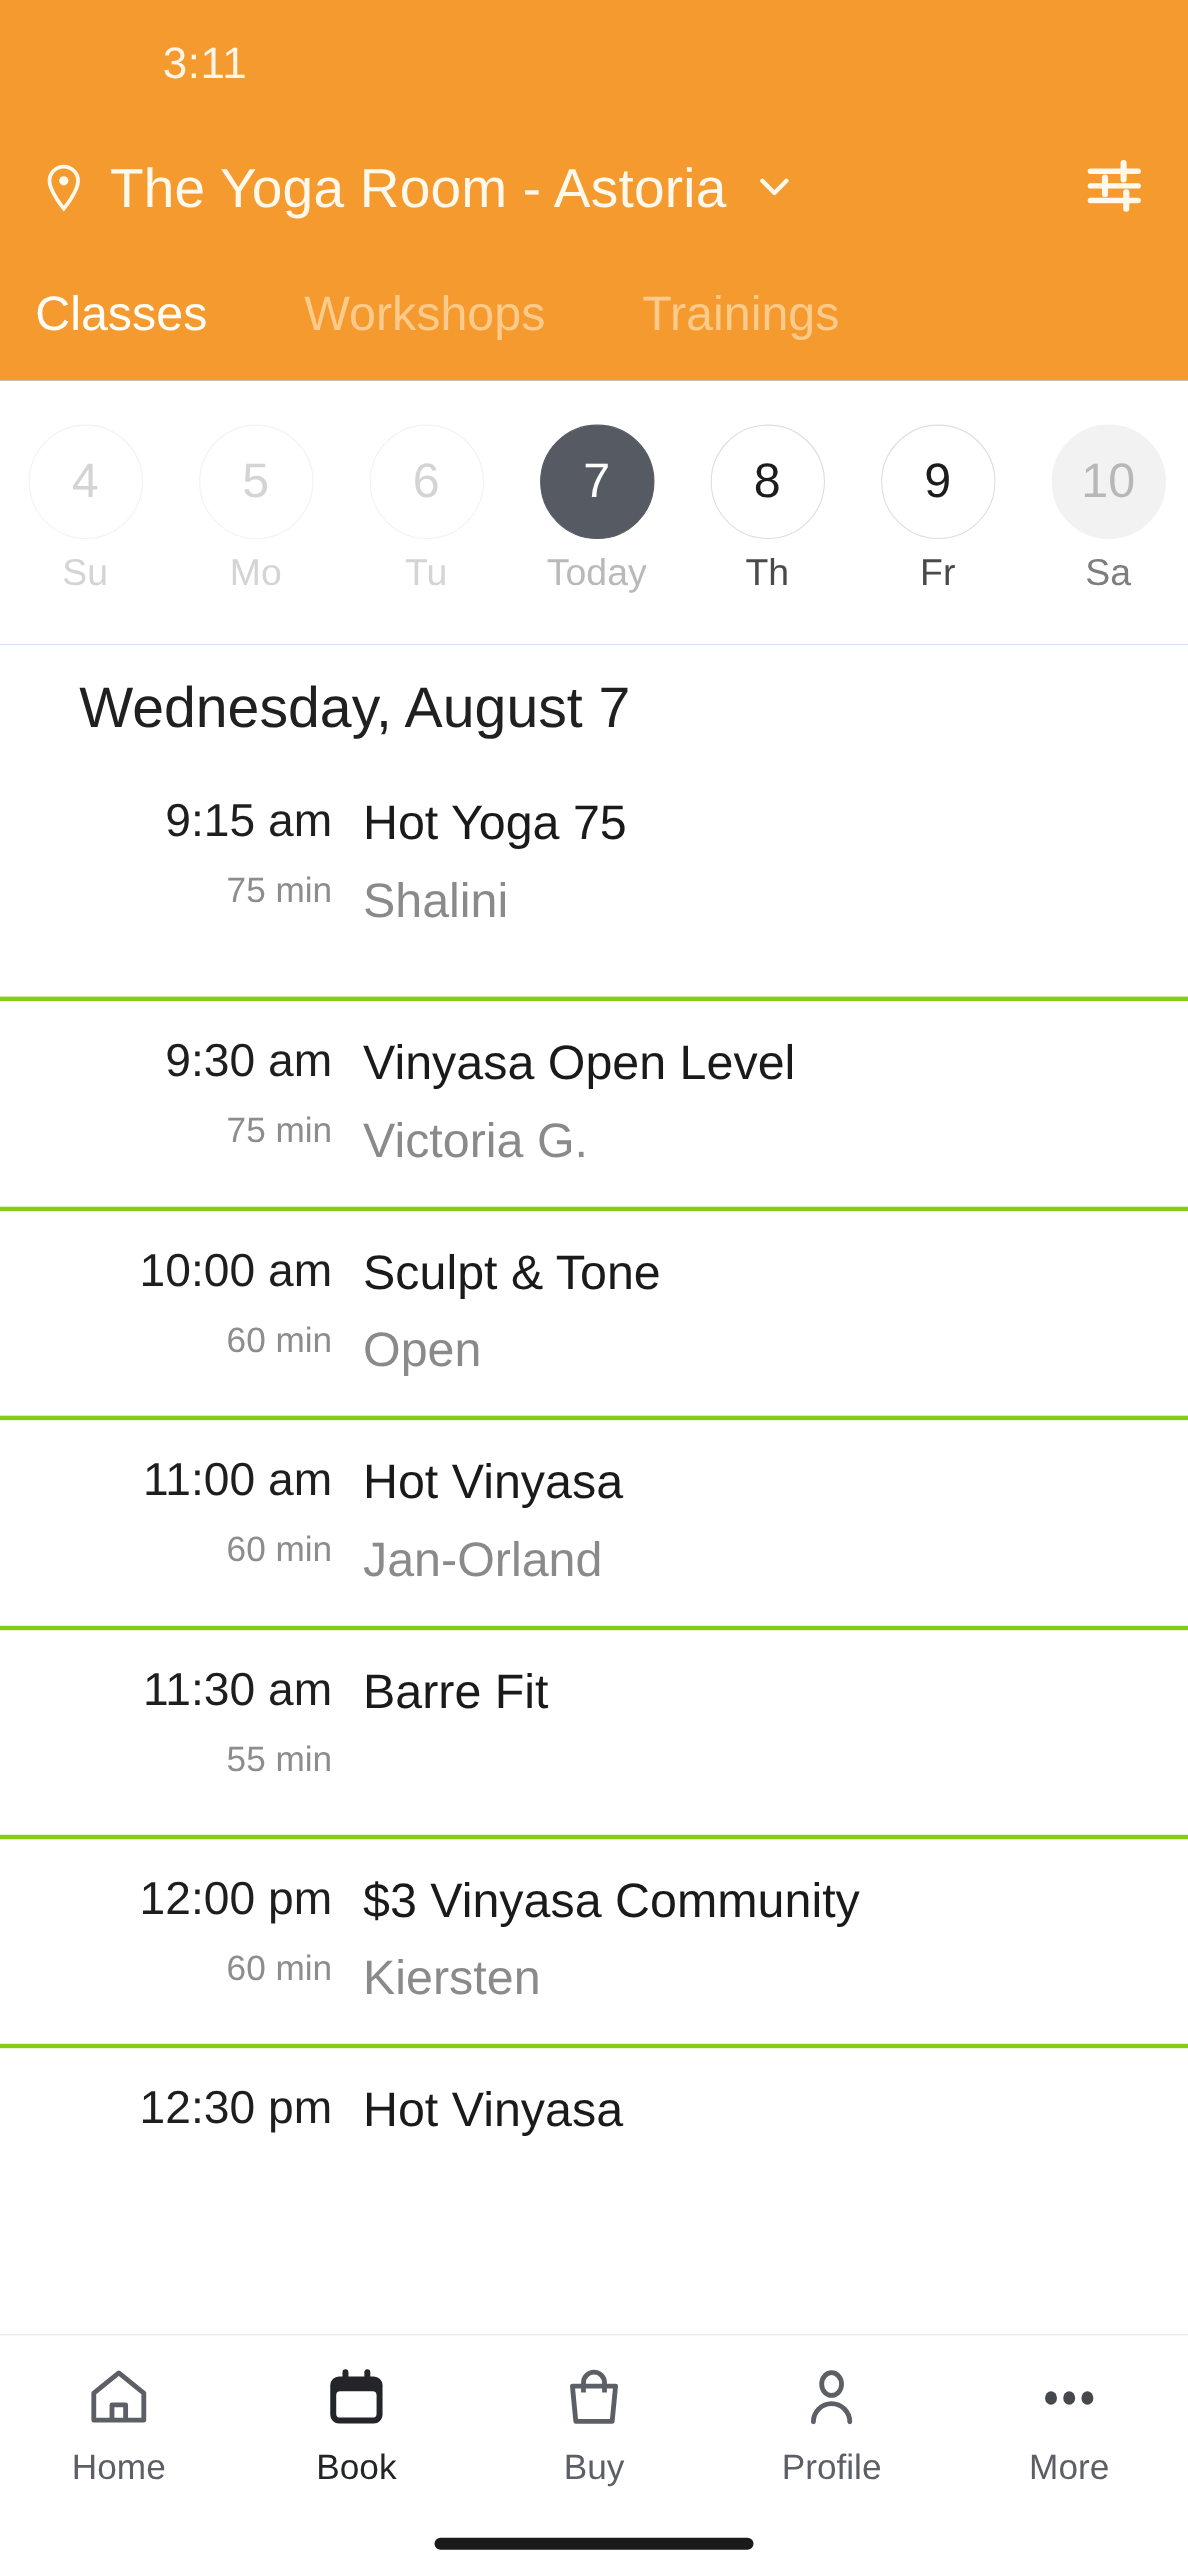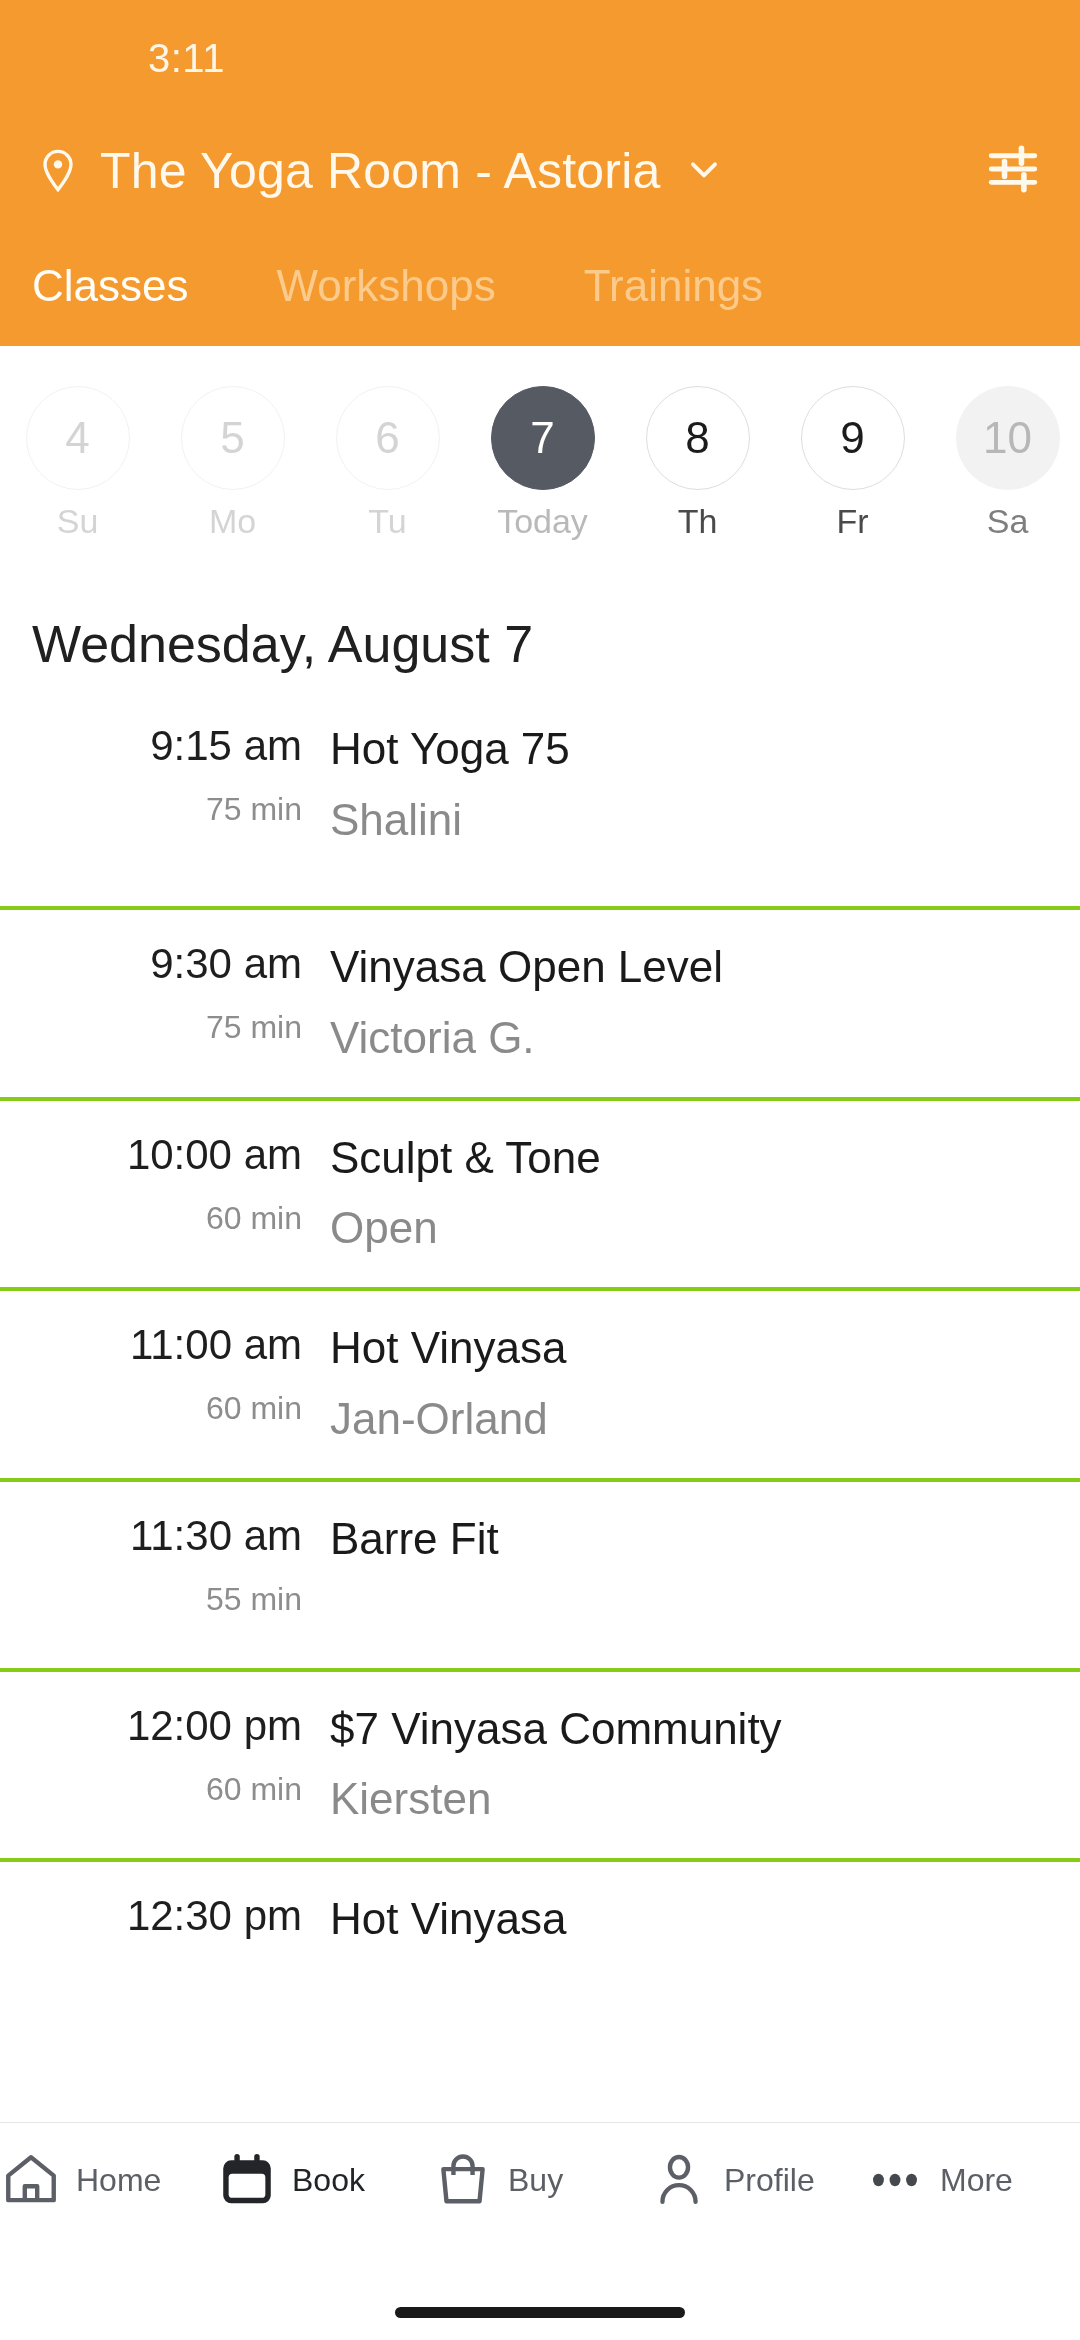--- a/index.html
+++ b/index.html
@@ -51,21 +51,21 @@
   .datecell.today .dow { color:#B9B9B9; }
   .datecell.future .circle { border:1px solid #DEDEDE; color:#1C1C1C; background:#fff; }
   .datecell.future .dow { color:#4A4A4A; }
   .datecell.pressed .circle { background:#F2F2F2; border:1px solid #F2F2F2; color:#B7B7B7; }
   .datecell.pressed .dow { color:#7E7E7E; }
   .datecell .dow { font-size:34px; }
 
   
   .listarea { flex:1 1 auto; overflow:hidden; position:relative; background:#fff; }
   .daytitle {
-    font-size:52px; color:#202020; padding:28px 0 42px 32px; font-weight:400;
+    font-size:52px; color:#202020; padding:28px 0 42px 72px; font-weight:400;
   }
   .classrow {
     display:flex; align-items:flex-start;
     padding:30px 40px 34px 0;
     border-top:4px solid #84cc16;
     min-height:190px;
   }
   .classrow.first { border-top:none; padding-top:6px; }
   .timecol {
     width:330px; flex:0 0 auto; display:flex; flex-direction:column;
@@ -77,21 +77,21 @@
   .classname { font-size:44px; color:#1A1A1A; line-height:1.15; }
   .teacher { font-size:44px; color:#8A8A8A; margin-top:20px; }
 
   
   .bottomnav {
     position:absolute; left:0; bottom:0; width:1080px; height:218px;
     background:#FFFFFF; border-top:1px solid #E4E4E4;
     display:flex; align-items:flex-start; padding-top:26px;
   }
   .navitem {
-    flex:1 1 0; display:flex; flex-direction:row; align-items:center; gap:14px;
+    flex:1 1 0; display:flex; flex-direction:column; align-items:center; gap:14px;
   }
   .navicon { width:62px; height:62px; display:block; }
   .navlabel { font-size:32px; color:#5C6066; }
   .navitem.active .navlabel { color:#222426; }
   .homeindicator {
     position:absolute; left:50%; transform:translateX(-50%); bottom:22px;
     width:290px; height:11px; border-radius:6px; background:#1A1A1A;
   }
 </style>
 </head>
@@ -226,21 +226,21 @@
         <div class="classname">Barre Fit</div>
       </div>
     </div>
 
     <div class="classrow">
       <div class="timecol">
         <div class="time">12:00 pm</div>
         <div class="duration">60 min</div>
       </div>
       <div class="infocol">
-        <div class="classname">$7 Vinyasa Community</div>
+        <div class="classname">$3 Vinyasa Community</div>
         <div class="teacher">Kiersten</div>
       </div>
     </div>
 
     <div class="classrow">
       <div class="timecol">
         <div class="time">12:30 pm</div>
         <div class="duration"></div>
       </div>
       <div class="infocol">

